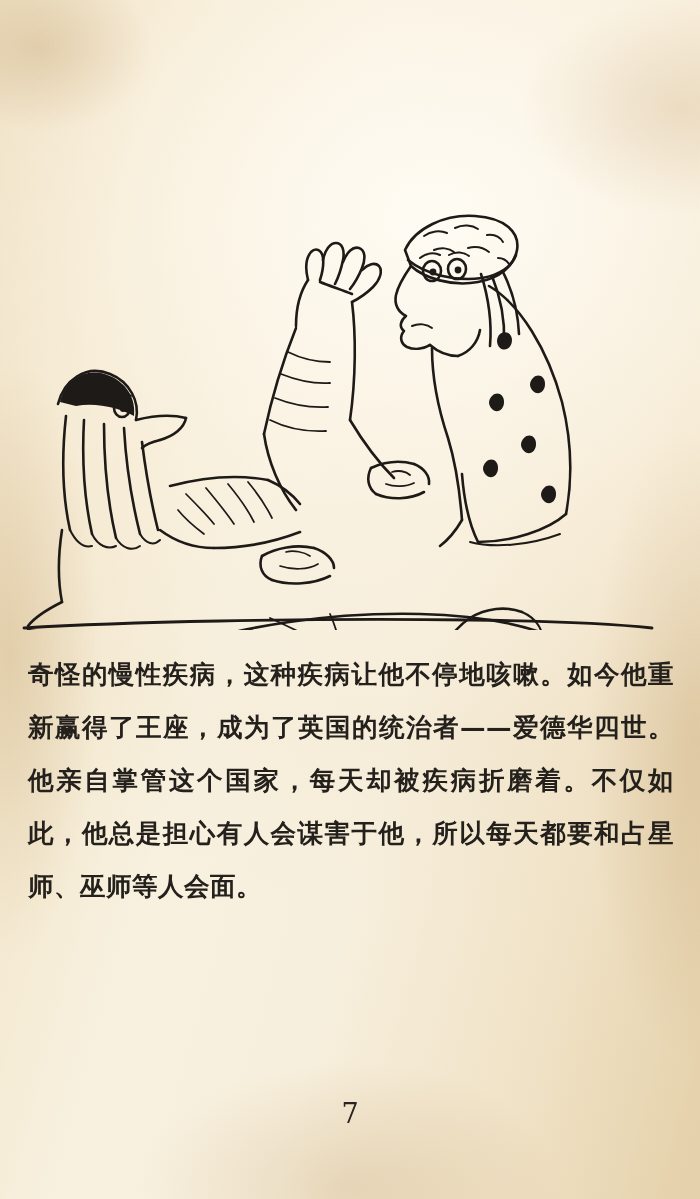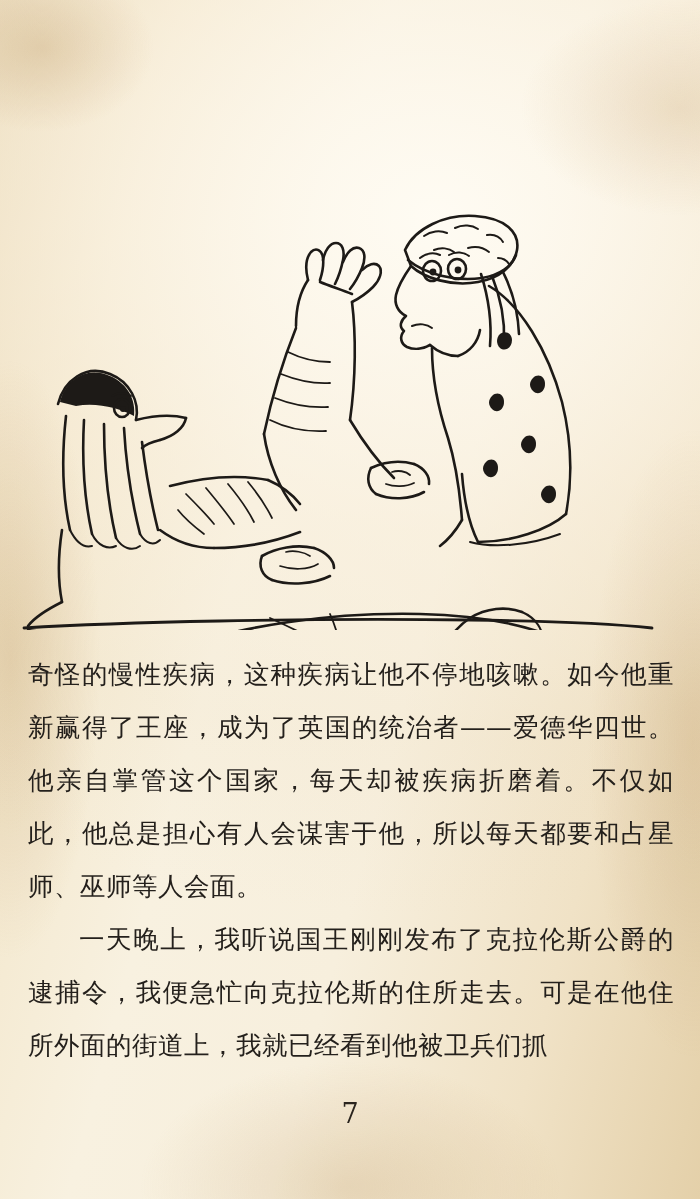--- a/index.html
+++ b/index.html
@@ -56,21 +56,21 @@
   }
   .para {
     font-size: 25.5px;
     line-height: 53px;
     color: #24201c;
     letter-spacing: 0.5px;
     text-align: justify;
     text-justify: inter-character;
     margin: 0;
     font-family: "DejaVu Serif", serif;
-    font-weight: 400;
+    font-weight: 700;
   }
   .para.indent {
     text-indent: 2em;
   }
   #page-number {
     position: absolute;
     left: 0;
     top: 1098px;
     width: 700px;
     text-align: center;
@@ -230,18 +230,17 @@
         <path d="M434 588 C428 598 420 604 410 604 C400 604 396 596 402 590 C406 586 414 586 418 592" stroke-width="2.2"></path>
 
         <path d="M60 552 C110 560 160 564 210 564" stroke-width="1.7"></path>
         <path d="M560 552 C590 556 620 558 646 558" stroke-width="1.7"></path>
       </g>
     </svg>
   </div>
 
   <div id="body-text">
     <p class="para">奇怪的慢性疾病，这种疾病让他不停地咳嗽。如今他重新赢得了王座，成为了英国的统治者——爱德华四世。他亲自掌管这个国家，每天却被疾病折磨着。不仅如此，他总是担心有人会谋害于他，所以每天都要和占星师、巫师等人会面。</p>
-    <p class="para indent">一天晚上，我听说国王刚刚发布了克拉伦斯公爵的逮捕令，我便急忙向克拉伦斯的住所走去。可是在他住所外面的街道上，我就已经看到他被卫兵们抓</p>
   </div>
 
   <div id="page-number">7</div>
 
 </div>
 
 </body></html>

